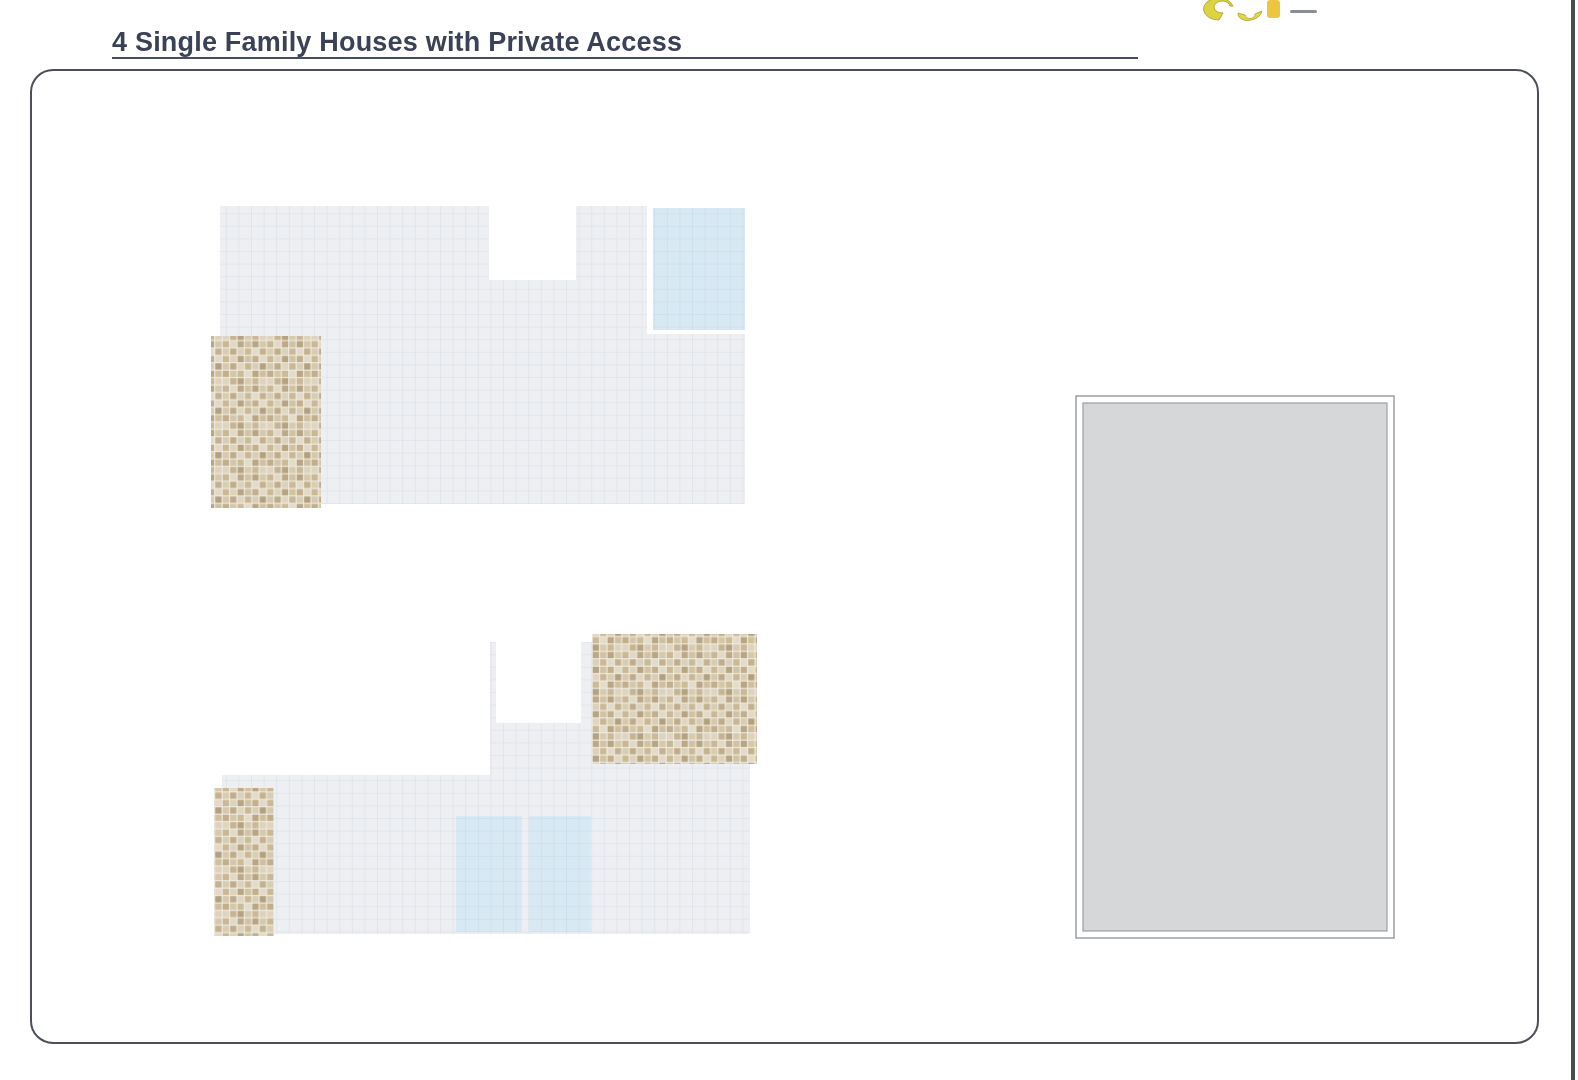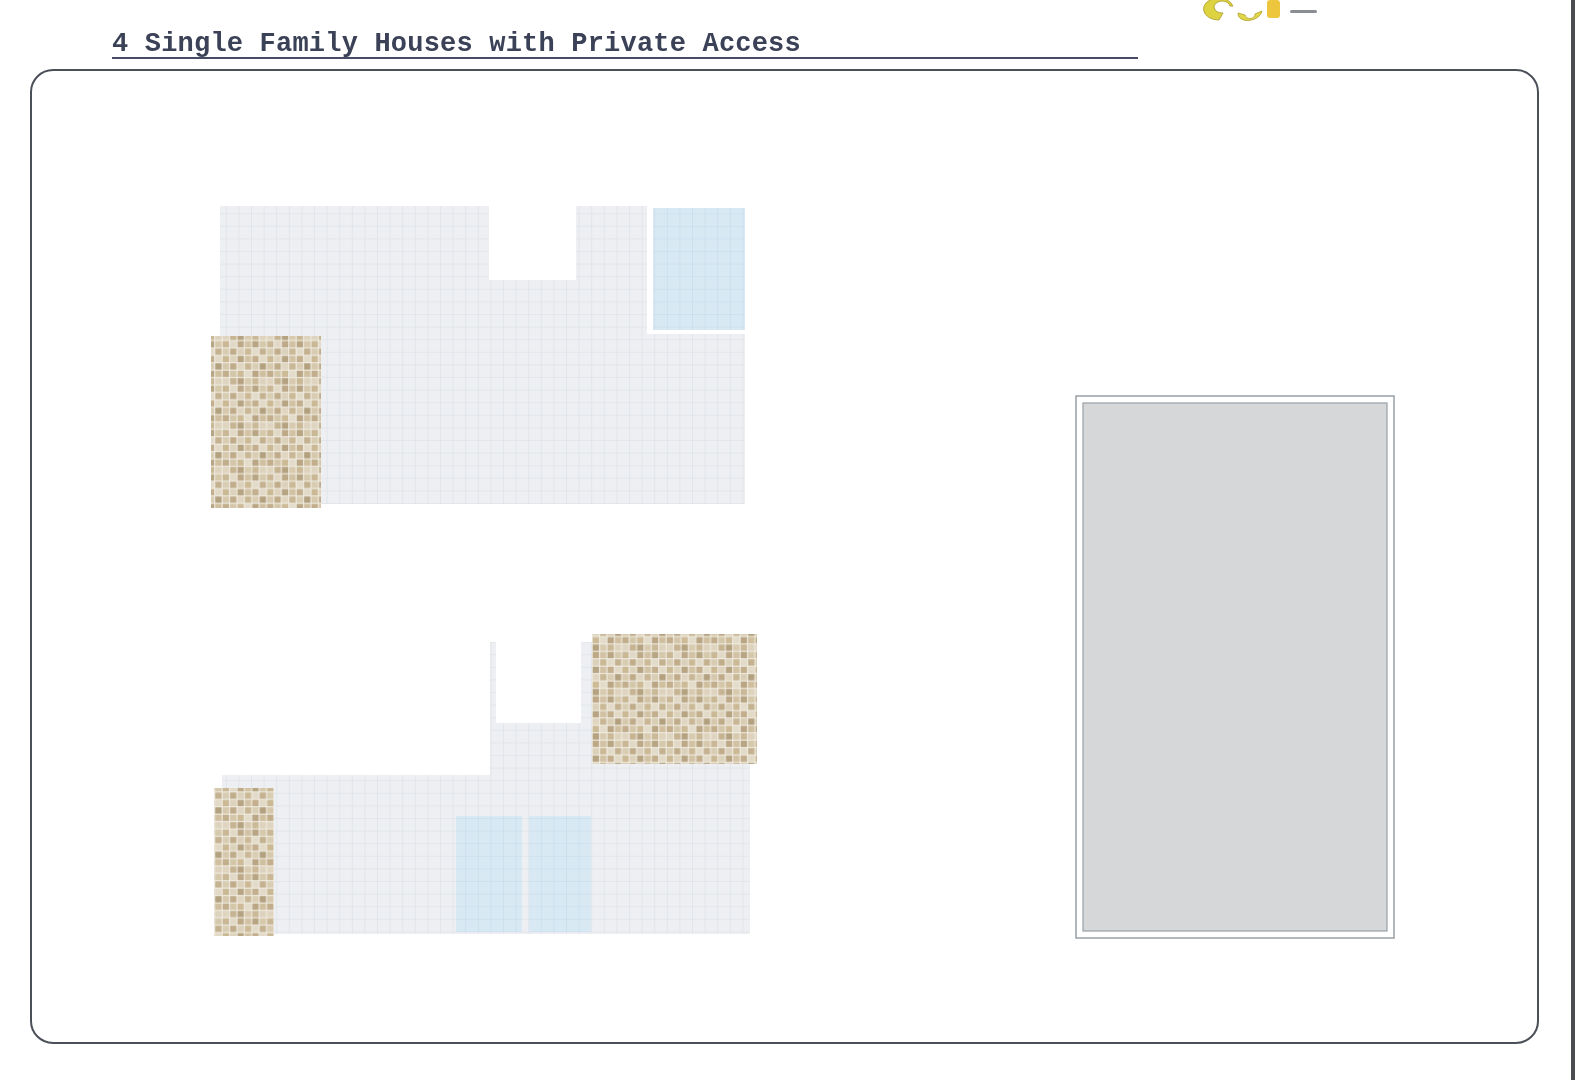--- a/index.html
+++ b/index.html
@@ -1,16 +1,16 @@
 <!DOCTYPE html>
 <html><head>
 <meta charset="utf-8">
 <style>
   html,body{margin:0;padding:0;background:#ffffff;width:1578px;height:1080px;overflow:hidden;}
-  #page{position:relative;width:1578px;height:1080px;font-family:Liberation Mono, monospace;}
+  #page{position:relative;width:1578px;height:1080px;font-family:Liberation Sans, sans-serif;}
   svg{position:absolute;left:0;top:0;}
 </style>
 </head>
 <body>
 <div id="page">
 <svg width="1578" height="1080" viewBox="0 0 1578 1080">
 <defs>
   <pattern id="tf" width="12.6" height="12.6" patternUnits="userSpaceOnUse">
     <rect width="12.6" height="12.6" fill="#edeff2"></rect>
     <path d="M12.6 0 V12.6 M0 12.6 H12.6" stroke="#d9dde2" stroke-width="1" fill="none"></path>

